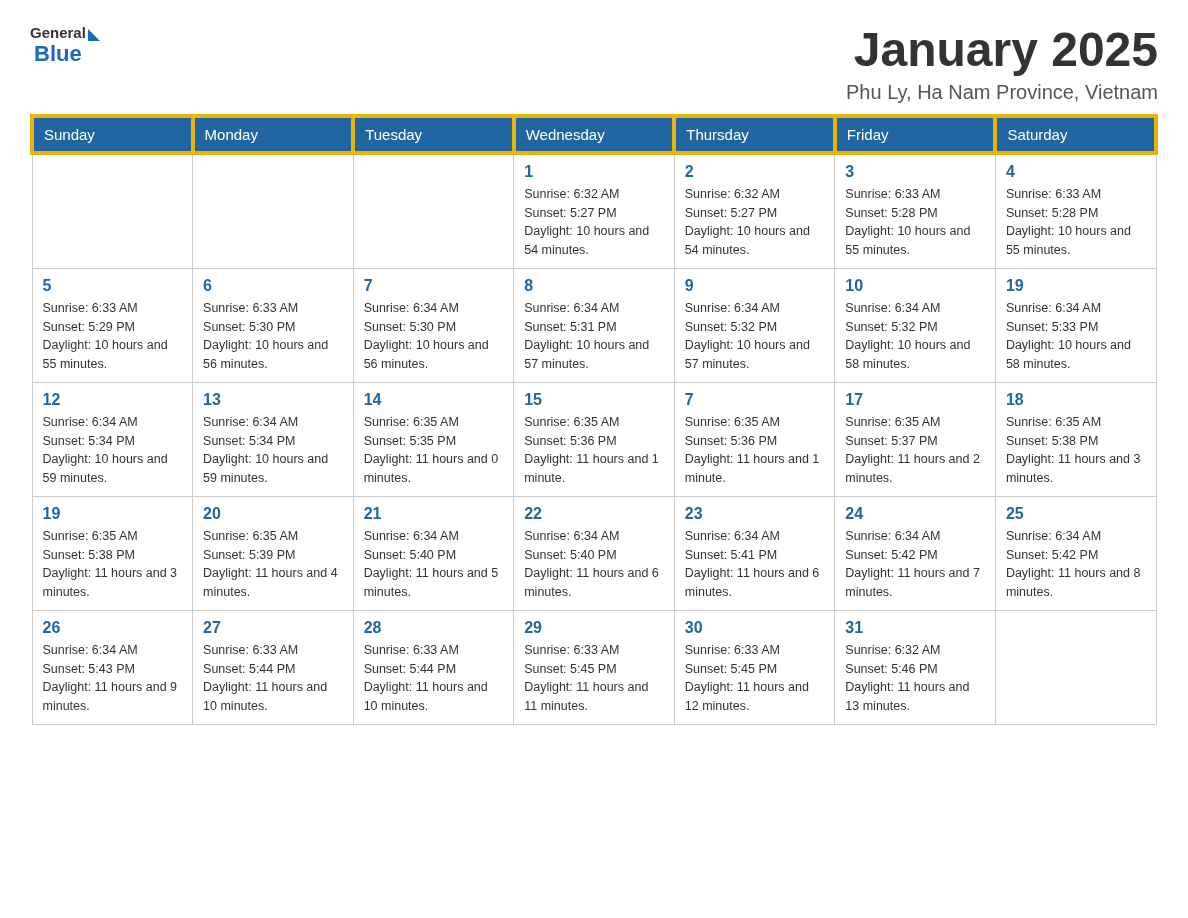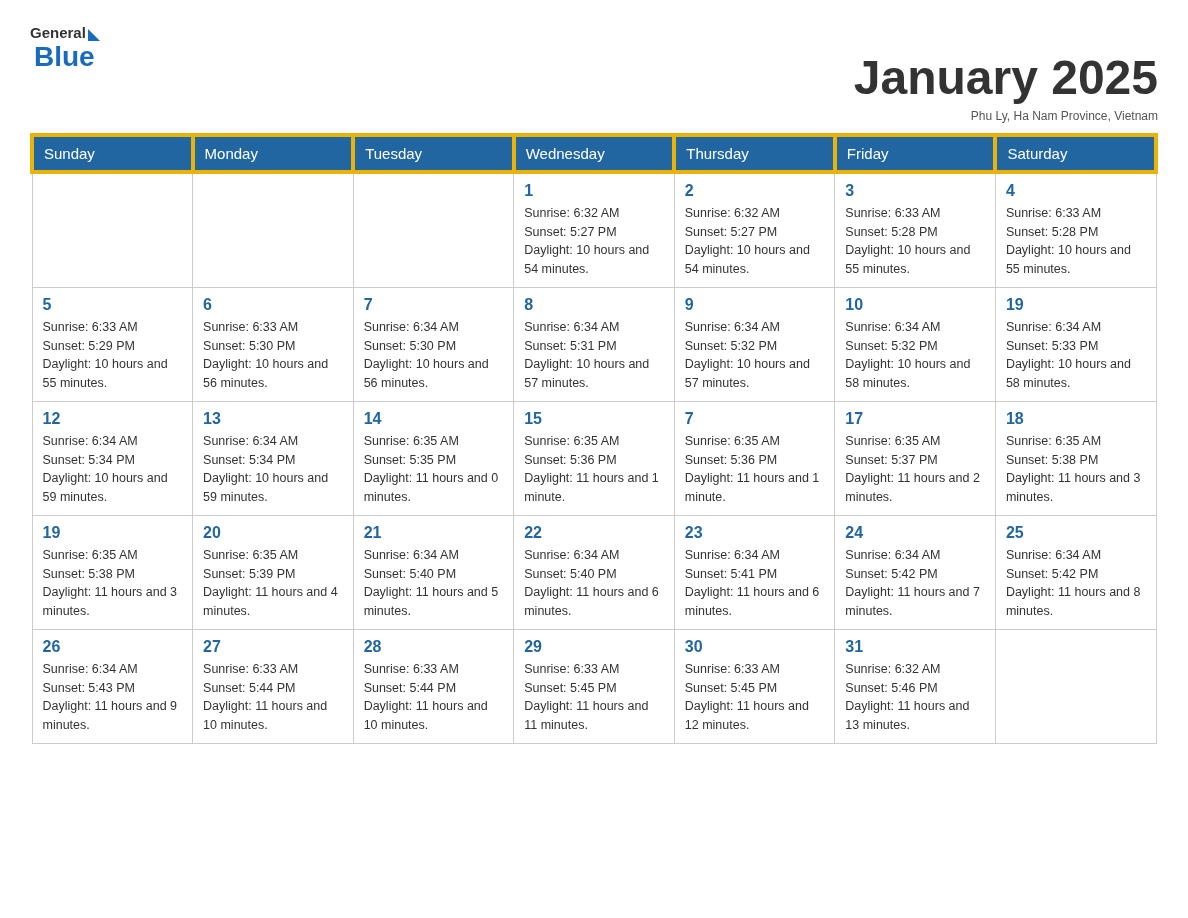--- a/index.html
+++ b/index.html
@@ -15,45 +15,44 @@
       justify-content: space-between;
       align-items: flex-start;
       margin-bottom: 10px;
     }
     .logo-text-general {
       font-size: 15px;
       font-weight: bold;
       color: #333;
     }
     .logo-text-blue {
-      font-size: 28px;
+      font-size: 22px;
       font-weight: bold;
       color: #1a6bbd;
     }
     .logo-triangle {
       width: 0;
       height: 0;
       border-left: 12px solid #1a6bbd;
       border-top: 12px solid transparent;
       border-bottom: 0px solid transparent;
       margin-left: 2px;
       margin-top: 4px;
     }
     .title-section {
       text-align: right;
     }
     .month-title {
       font-size: 48px;
       font-weight: bold;
       color: #333;
       line-height: 1.1;
-      margin-top: 28px;
     }
     .location-title {
-      font-size: 12px;
+      font-size: 20px;
       color: #555;
       margin-top: 4px;
     }
     .calendar {
       width: 100%;
       border-collapse: collapse;
       margin-top: 10px;
     }
     .calendar th {
       background-color: #2166a0;

